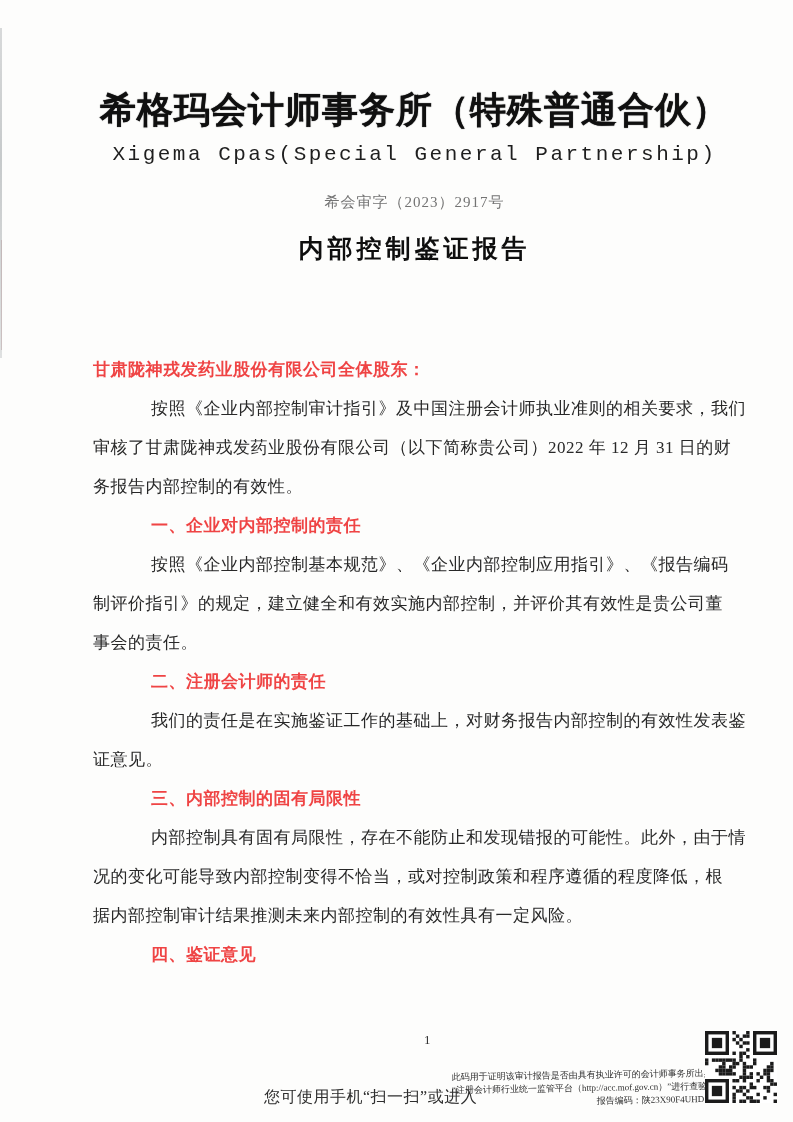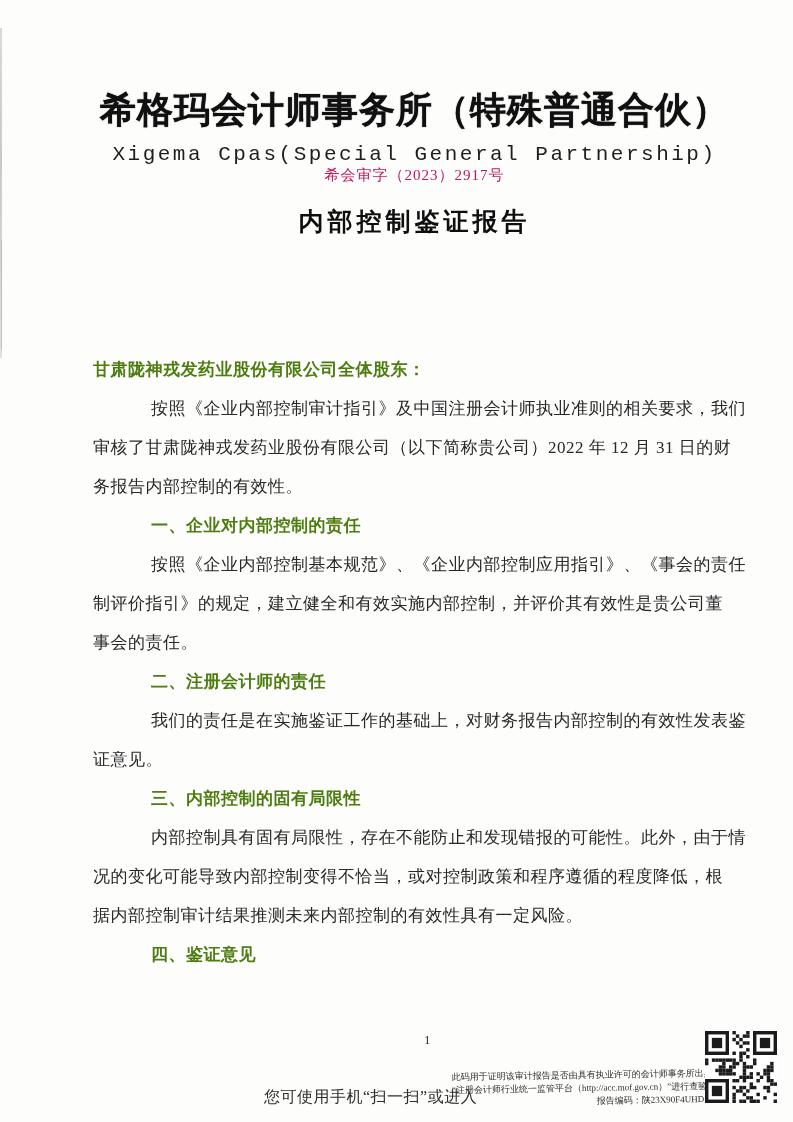--- a/index.html
+++ b/index.html
@@ -34,39 +34,40 @@
     text-shadow:0 0 1px #101010;
     white-space:nowrap;
   }
   .firm-en{
     margin-top:8px;
     font-size:21px;letter-spacing:2.5px;color:#1e1e1e;
     white-space:nowrap;
     font-family:Liberation Mono, monospace;
   }
   .doc-number{
-    font-size:15px;letter-spacing:1px;color:#be185d;
+    margin-top:27px;
+    font-size:15px;letter-spacing:1px;color:#737373;
   }
   .report-title{
     margin:20px 0 0 0;
     font-family:Liberation Sans, sans-serif;
     font-size:25px;font-weight:bold;letter-spacing:4px;color:#0e0e0e;
   }
 
   .body{
     position:absolute;left:93px;top:350px;width:622px;
     font-size:17px;letter-spacing:0.5px;
   }
   .body .line{
     height:39px;line-height:39px;
     white-space:nowrap;
   }
   .body .line.bold{
     font-family:"Liberation Sans","DejaVu Sans",sans-serif;
-    font-weight:bold;color:#4d7c0f;
+    font-weight:bold;color:#ef4444;
   }
   .body .line.indent{ text-indent:58px;font-family:Liberation Serif, serif; }
 
   .page-number{
     position:absolute;left:424px;top:1032px;
     font-size:13px;color:#333;
   }
 
   .footer-hint{
     position:absolute;left:264px;top:1087px;
@@ -99,21 +100,21 @@
     <div class="doc-number">希会审字（2023）2917号</div>
     <h1 class="report-title">内部控制鉴证报告</h1>
   </div>
 
   <div class="body" id="body-lines">
       <div class="line bold">甘肃陇神戎发药业股份有限公司全体股东：</div>
       <div class="line indent">按照《企业内部控制审计指引》及中国注册会计师执业准则的相关要求，我们</div>
       <div class="line">审核了甘肃陇神戎发药业股份有限公司（以下简称贵公司）2022 年 12 月 31 日的财</div>
       <div class="line">务报告内部控制的有效性。</div>
       <div class="line bold indent">一、企业对内部控制的责任</div>
-      <div class="line indent">按照《企业内部控制基本规范》、《企业内部控制应用指引》、《事会的责任</div>
+      <div class="line indent">按照《企业内部控制基本规范》、《企业内部控制应用指引》、《报告编码</div>
       <div class="line">制评价指引》的规定，建立健全和有效实施内部控制，并评价其有效性是贵公司董</div>
       <div class="line">事会的责任。</div>
       <div class="line bold indent">二、注册会计师的责任</div>
       <div class="line indent">我们的责任是在实施鉴证工作的基础上，对财务报告内部控制的有效性发表鉴</div>
       <div class="line">证意见。</div>
       <div class="line bold indent">三、内部控制的固有局限性</div>
       <div class="line indent">内部控制具有固有局限性，存在不能防止和发现错报的可能性。此外，由于情</div>
       <div class="line">况的变化可能导致内部控制变得不恰当，或对控制政策和程序遵循的程度降低，根</div>
       <div class="line">据内部控制审计结果推测未来内部控制的有效性具有一定风险。</div>
       <div class="line bold indent">四、鉴证意见</div>

